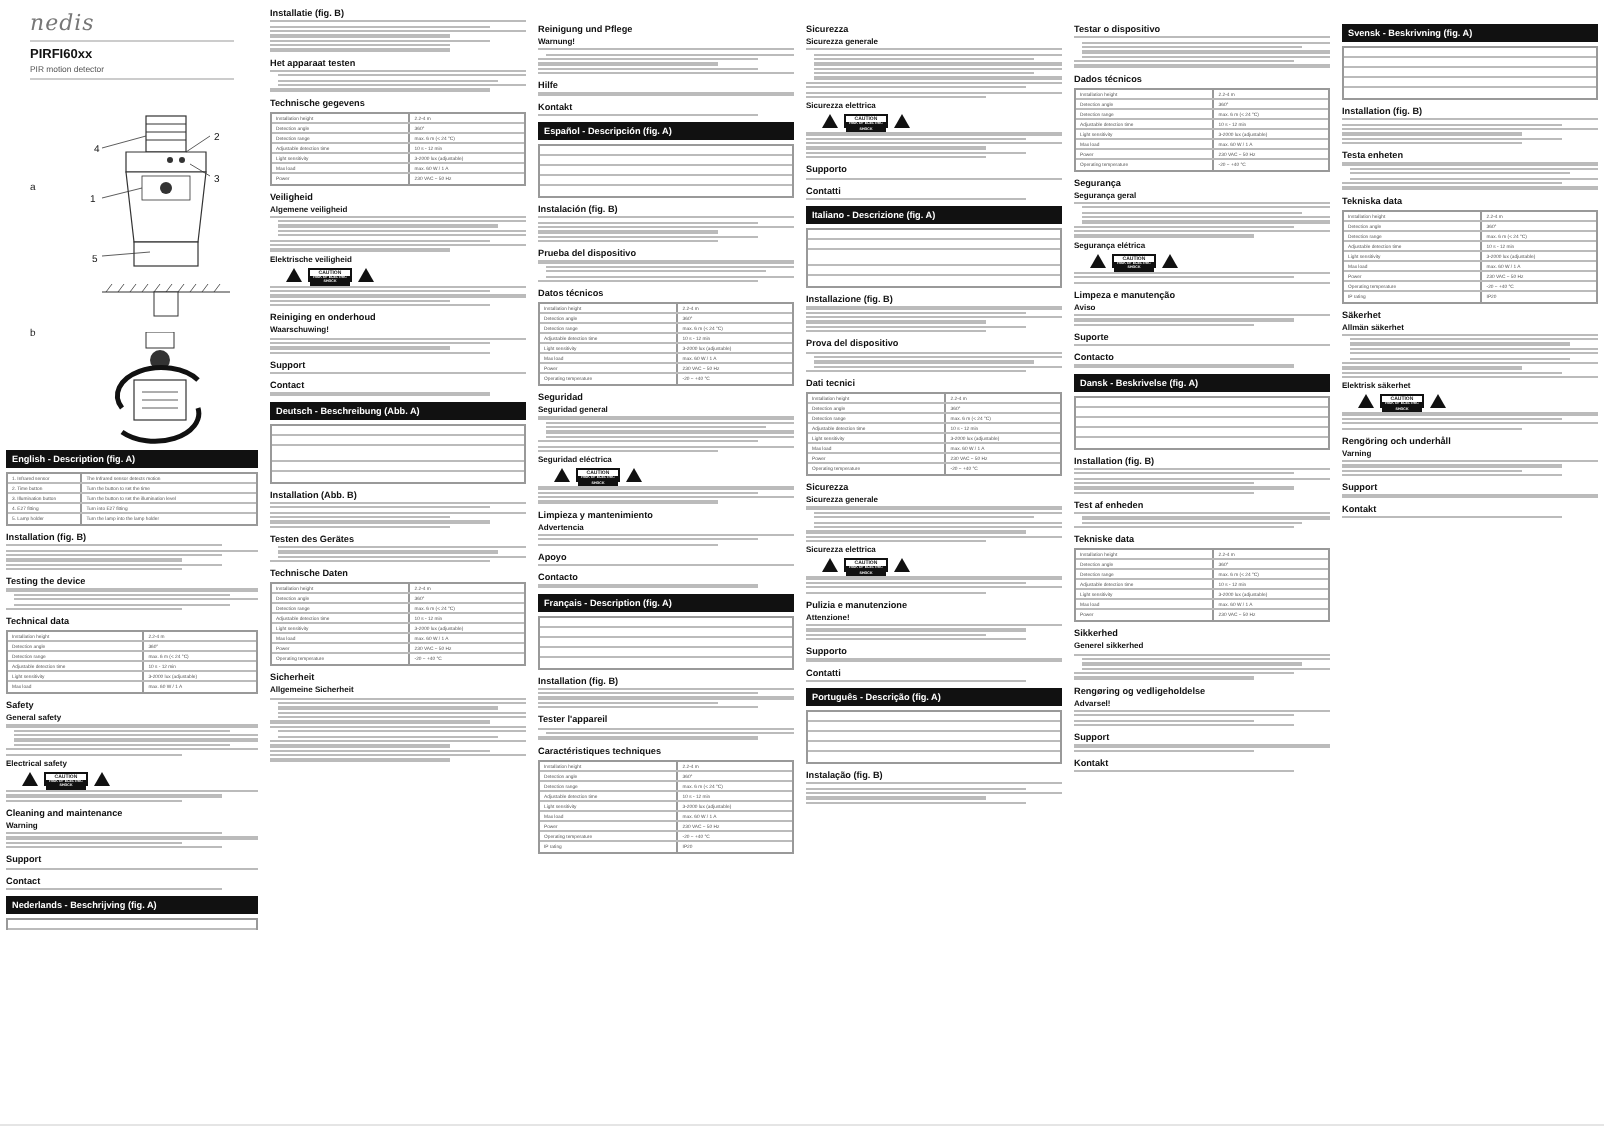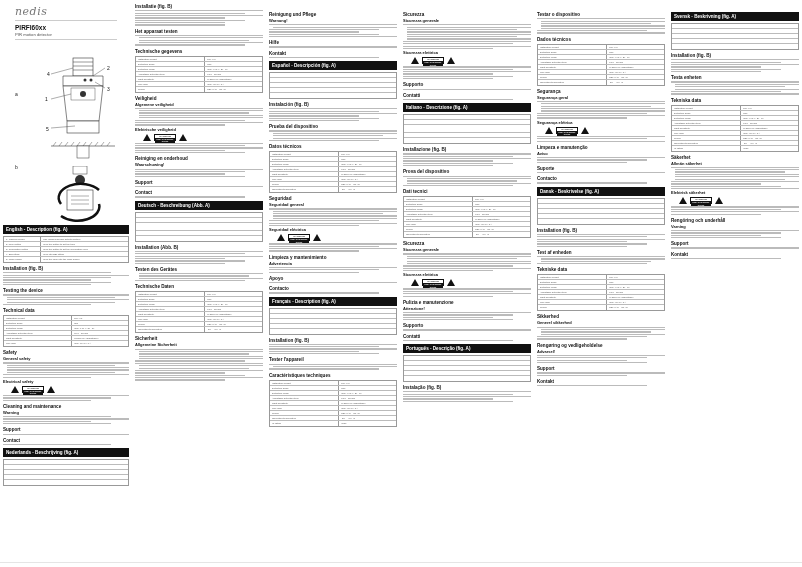--- a/index.html
+++ b/index.html
@@ -1,18 +1,18 @@
 <!DOCTYPE html>
 <html><head>
 <meta charset="utf-8">
 <style>
 *{box-sizing:border-box;margin:0;padding:0}
 html,body{width:802px;height:567px;background:#fff;overflow:hidden}
 body{font-family:"Liberation Sans",sans-serif;color:#222;position:relative}
-.col{position:absolute;top:0;height:567px;overflow:hidden;padding:0 3px}
+.col{position:absolute;top:0;height:465px;overflow:hidden;padding:0 3px}
 .c1{left:0;width:132px}
 .c2{left:132px;width:134px}
 .c3{left:266px;width:134px}
 .c4{left:400px;width:134px}
 .c5{left:534px;width:134px}
 .c6{left:668px;width:134px}
 .logo{font-family:"DejaVu Serif",serif;font-style:italic;font-size:11px;color:#777;margin:5px 0 0 12px;letter-spacing:.5px}
 .hr{height:1px;background:#ccc;margin:2px 12px 2px 12px}
 .prod{font-size:6.5px;font-weight:bold;margin:3px 0 0 12px;color:#111}
 .sub{font-size:4.2px;color:#555;margin:1px 0 0 12px}

